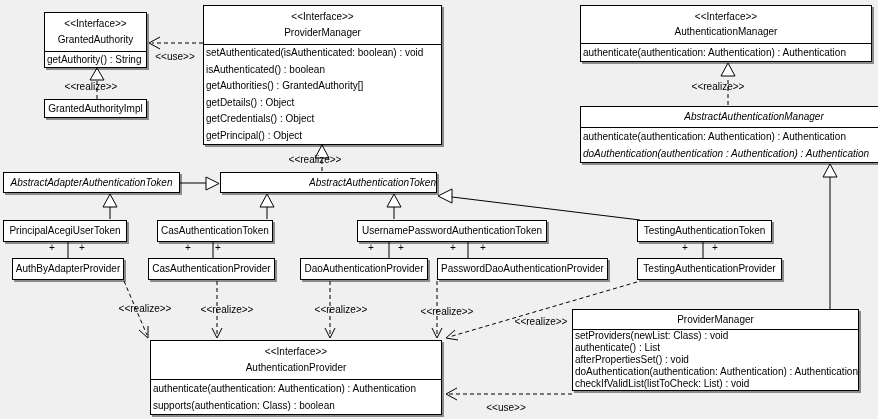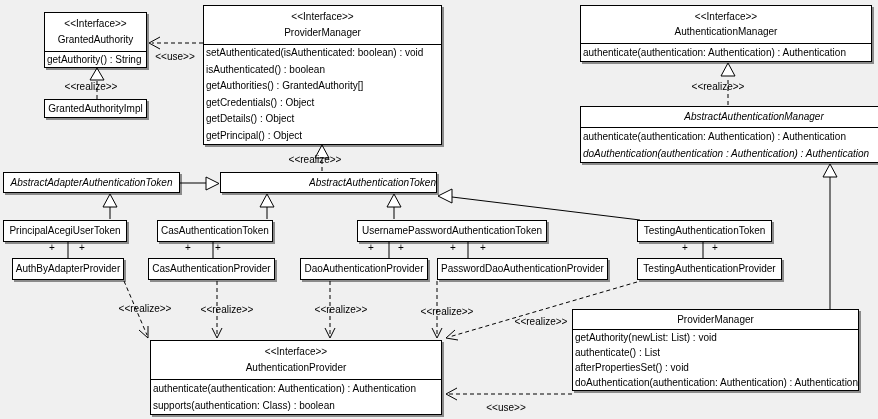--- a/index.html
+++ b/index.html
@@ -170,22 +170,22 @@
       </div>
       <div class="uml-class" style="left: 203px; top: 5px; width: 239px; height: 140px;">
         <div class="compartment title" style="height: 38px;">
           <div class="stereotype">&lt;&lt;Interface&gt;&gt;</div>
           <div class="cls-name">ProviderManager</div>
         </div>
         <div class="compartment methods">
           <div class="method">setAuthenticated(isAuthenticated: boolean) : void</div>
           <div class="method">isAuthenticated() : boolean</div>
           <div class="method">getAuthorities() : GrantedAuthority[]</div>
+          <div class="method">getDetails() : Object</div>
           <div class="method">getCredentials() : Object</div>
-          <div class="method">getDetails() : Object</div>
           <div class="method">getPrincipal() : Object</div>
         </div>
       </div>
       <div class="uml-class" style="left: 580px; top: 5px; width: 292px; height: 57px;">
         <div class="compartment title" style="height: 37px;">
           <div class="stereotype">&lt;&lt;Interface&gt;&gt;</div>
           <div class="cls-name">AuthenticationManager</div>
         </div>
         <div class="compartment methods">
           <div class="method">authenticate(authentication: Authentication) : Authentication</div>
@@ -263,24 +263,25 @@
         <div class="compartment methods">
           <div class="method">authenticate(authentication: Authentication) : Authentication</div>
           <div class="method">supports(authentication: Class) : boolean</div>
         </div>
       </div>
       <div class="uml-class" style="left: 572px; top: 309px; width: 287px; height: 82px;">
         <div class="compartment title" style="height: 19px;">
           <div class="cls-name">ProviderManager</div>
         </div>
         <div class="compartment methods">
-          <div class="method">getAuthority(newList: List) : void</div>
+          <div class="method">setProviders(newList: Class) : void</div>
           <div class="method">authenticate() : List</div>
           <div class="method">afterPropertiesSet() : void</div>
           <div class="method">doAuthentication(authentication: Authentication) : Authentication</div>
+          <div class="method">checkIfValidList(listToCheck: List) : void</div>
         </div>
       </div>
     </div>
   <div id="labels">
       <div class="edge-label" style="left: 175px; top: 57px;">&lt;&lt;use&gt;&gt;</div>
       <div class="edge-label" style="left: 91px; top: 87px;">&lt;&lt;realize&gt;&gt;</div>
       <div class="edge-label" style="left: 315px; top: 160px;">&lt;&lt;realize&gt;&gt;</div>
       <div class="edge-label" style="left: 718px; top: 87px;">&lt;&lt;realize&gt;&gt;</div>
       <div class="edge-label" style="left: 145px; top: 309px;">&lt;&lt;realize&gt;&gt;</div>
       <div class="edge-label" style="left: 227px; top: 310px;">&lt;&lt;realize&gt;&gt;</div>

